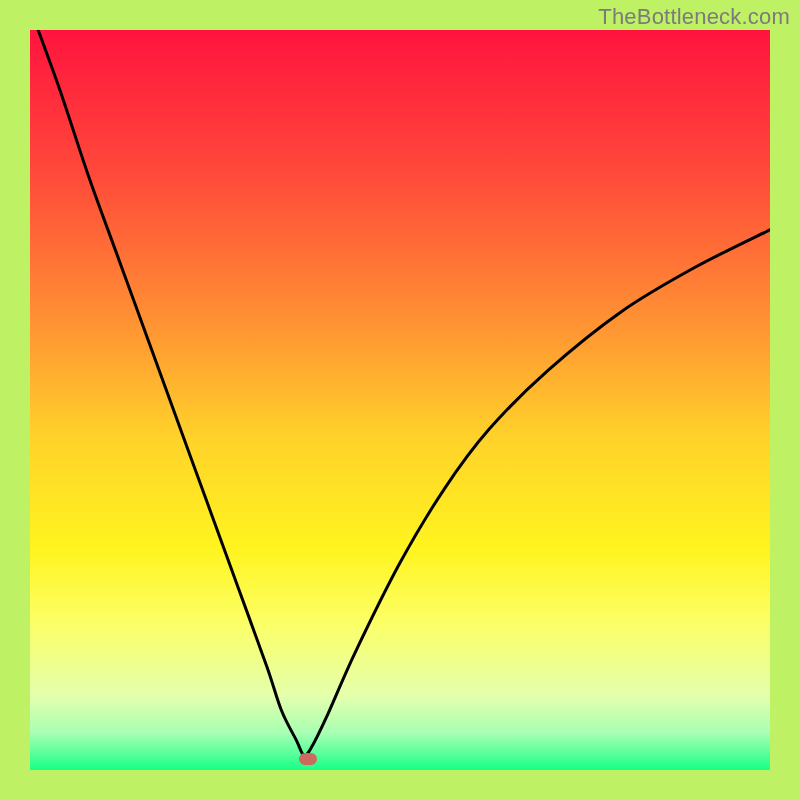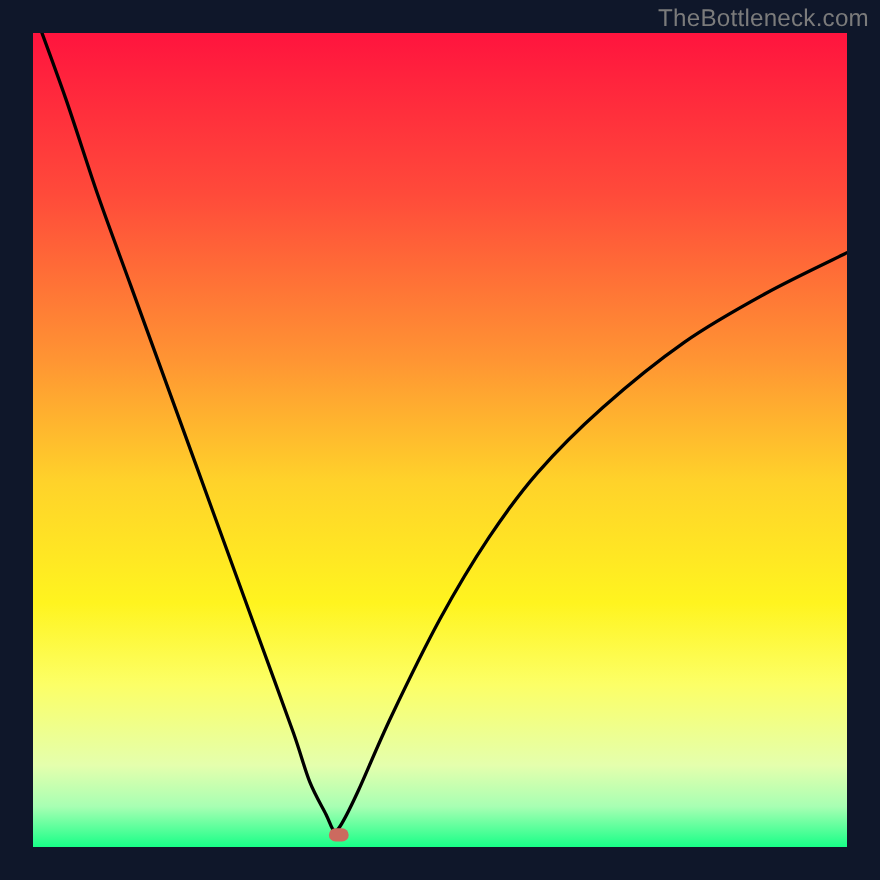--- a/index.html
+++ b/index.html
@@ -9,21 +9,21 @@
     height: 800px;
     background: #fff;
     overflow: hidden;
   }
   .frame {
     position: absolute;
     left: 0;
     top: 0;
     width: 800px;
     height: 800px;
-    background: #0f172a;
+    background: #bef264;
   }
   .plot {
     position: absolute;
     left: 30px;
     top: 30px;
     width: 740px;
     height: 740px;
     overflow: hidden;
   }
   .gradient {

